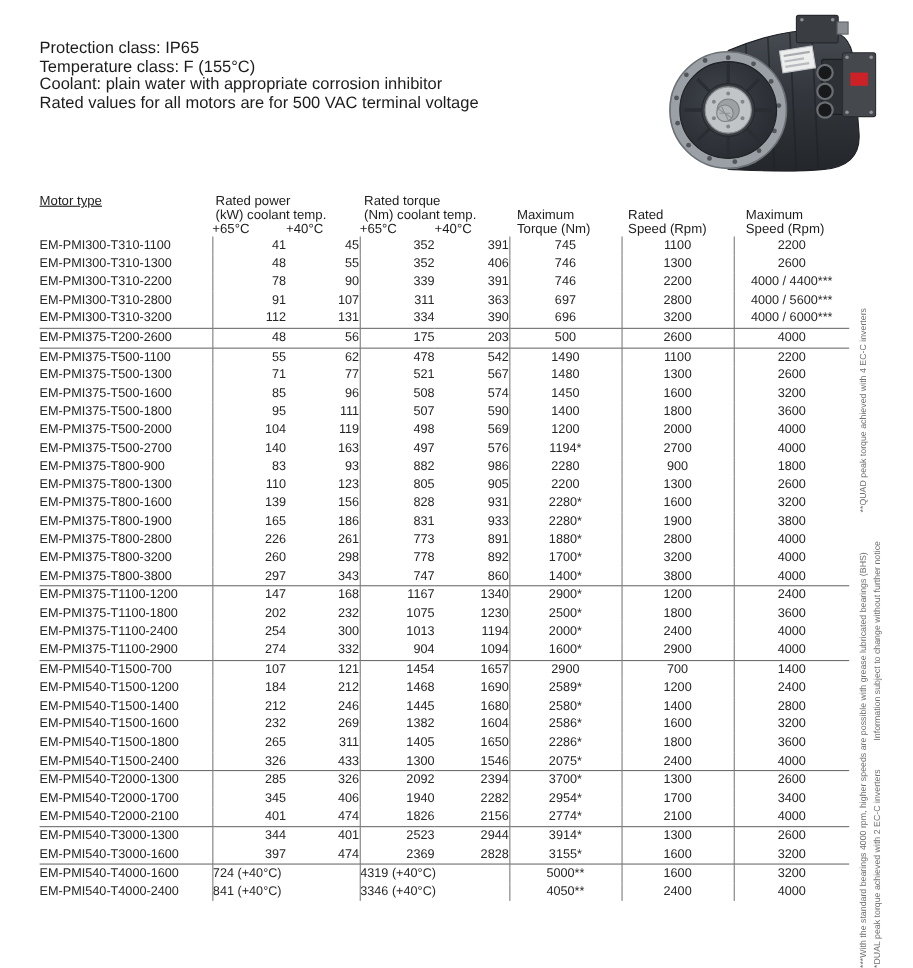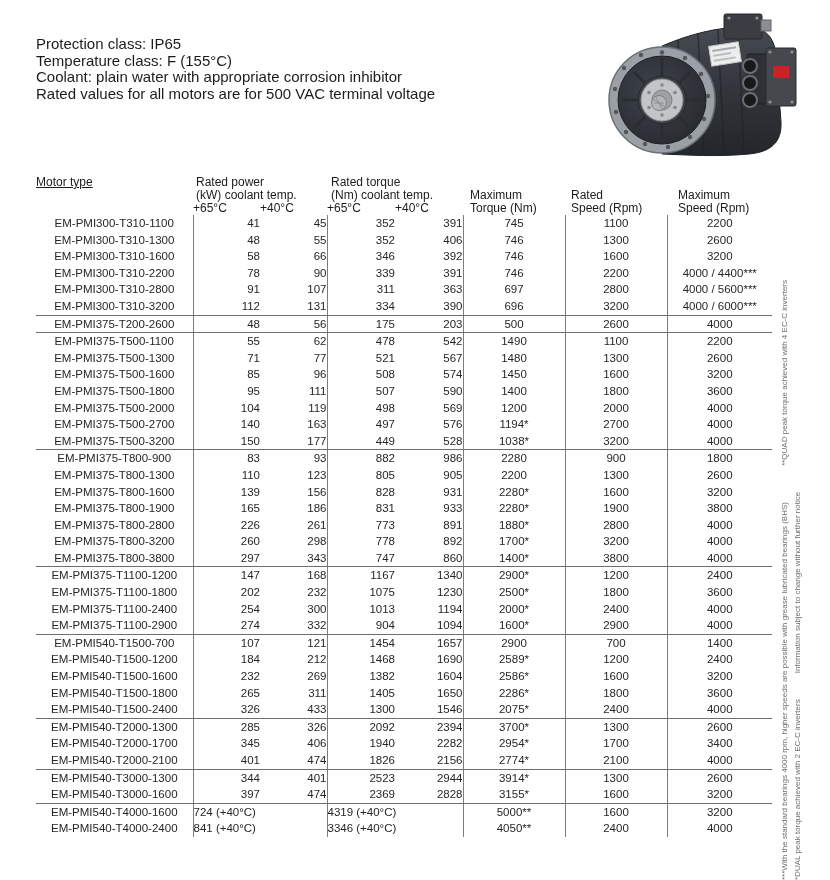--- a/index.html
+++ b/index.html
@@ -32,21 +32,21 @@
   .sub-torque{ left:291px; }  .sub-torque span{ width:68px; }
   table.data { border-collapse:collapse; width:736px; table-layout:fixed; }
   col.c-type-col { width:157px; }
   col.c-p65 { width:67px; } col.c-p40 { width:67px; }
   col.c-t65 { width:68px; } col.c-t40 { width:68px; }
   col.c-mt { width:102px; } col.c-rs { width:102px; } col.c-ms { width:105px; }
   table.data td {
     height:16.6px; padding:0; font-size:11.5px; line-height:16.6px;
     white-space:nowrap; overflow:hidden; color:#262626;
   }
-  td.c-type { text-align:center; }
+  td.c-type { text-align:left; }
   td.c-num { text-align:right; padding-right:28px; }
   td.c-mid { text-align:center; }
   td.c-span { }
   td.bR { border-right:1px solid #7d7d7d; }
   tr.group-end td { border-bottom:1px solid #6e6e6e; }
   
   .footnotes {
     position:absolute; left:779px; top:880px; width:600px;
     transform:rotate(-90deg); transform-origin:0 0;
     font-size:8px; line-height:12.5px; color:#6e6e6e; white-space:nowrap;
@@ -198,30 +198,20 @@
           <td class="c-type bR">EM-PMI300-T310-1300</td>
           <td class="c-num">48</td>
           <td class="c-num bR">55</td>
           <td class="c-num">352</td>
           <td class="c-num bR">406</td>
           <td class="c-mid bR">746</td>
           <td class="c-mid bR">1300</td>
           <td class="c-mid">2600</td>
         </tr>
         <tr>
-          <td class="c-type bR">EM-PMI300-T310-1600</td>
-          <td class="c-num">58</td>
-          <td class="c-num bR">66</td>
-          <td class="c-num">346</td>
-          <td class="c-num bR">392</td>
-          <td class="c-mid bR">746</td>
-          <td class="c-mid bR">1600</td>
-          <td class="c-mid">3200</td>
-        </tr>
-        <tr>
           <td class="c-type bR">EM-PMI300-T310-2200</td>
           <td class="c-num">78</td>
           <td class="c-num bR">90</td>
           <td class="c-num">339</td>
           <td class="c-num bR">391</td>
           <td class="c-mid bR">746</td>
           <td class="c-mid bR">2200</td>
           <td class="c-mid">4000 / 4400***</td>
         </tr>
         <tr>
@@ -307,30 +297,20 @@
         <tr>
           <td class="c-type bR">EM-PMI375-T500-2700</td>
           <td class="c-num">140</td>
           <td class="c-num bR">163</td>
           <td class="c-num">497</td>
           <td class="c-num bR">576</td>
           <td class="c-mid bR">1194*</td>
           <td class="c-mid bR">2700</td>
           <td class="c-mid">4000</td>
         </tr>
-        <tr class="group-end">
-          <td class="c-type bR">EM-PMI375-T500-3200</td>
-          <td class="c-num">150</td>
-          <td class="c-num bR">177</td>
-          <td class="c-num">449</td>
-          <td class="c-num bR">528</td>
-          <td class="c-mid bR">1038*</td>
-          <td class="c-mid bR">3200</td>
-          <td class="c-mid">4000</td>
-        </tr>
         <tr>
           <td class="c-type bR">EM-PMI375-T800-900</td>
           <td class="c-num">83</td>
           <td class="c-num bR">93</td>
           <td class="c-num">882</td>
           <td class="c-num bR">986</td>
           <td class="c-mid bR">2280</td>
           <td class="c-mid bR">900</td>
           <td class="c-mid">1800</td>
         </tr>
@@ -446,20 +426,30 @@
         </tr>
         <tr>
           <td class="c-type bR">EM-PMI540-T1500-1200</td>
           <td class="c-num">184</td>
           <td class="c-num bR">212</td>
           <td class="c-num">1468</td>
           <td class="c-num bR">1690</td>
           <td class="c-mid bR">2589*</td>
           <td class="c-mid bR">1200</td>
           <td class="c-mid">2400</td>
+        </tr>
+        <tr>
+          <td class="c-type bR">EM-PMI540-T1500-1400</td>
+          <td class="c-num">212</td>
+          <td class="c-num bR">246</td>
+          <td class="c-num">1445</td>
+          <td class="c-num bR">1680</td>
+          <td class="c-mid bR">2580*</td>
+          <td class="c-mid bR">1400</td>
+          <td class="c-mid">2800</td>
         </tr>
         <tr>
           <td class="c-type bR">EM-PMI540-T1500-1600</td>
           <td class="c-num">232</td>
           <td class="c-num bR">269</td>
           <td class="c-num">1382</td>
           <td class="c-num bR">1604</td>
           <td class="c-mid bR">2586*</td>
           <td class="c-mid bR">1600</td>
           <td class="c-mid">3200</td>

